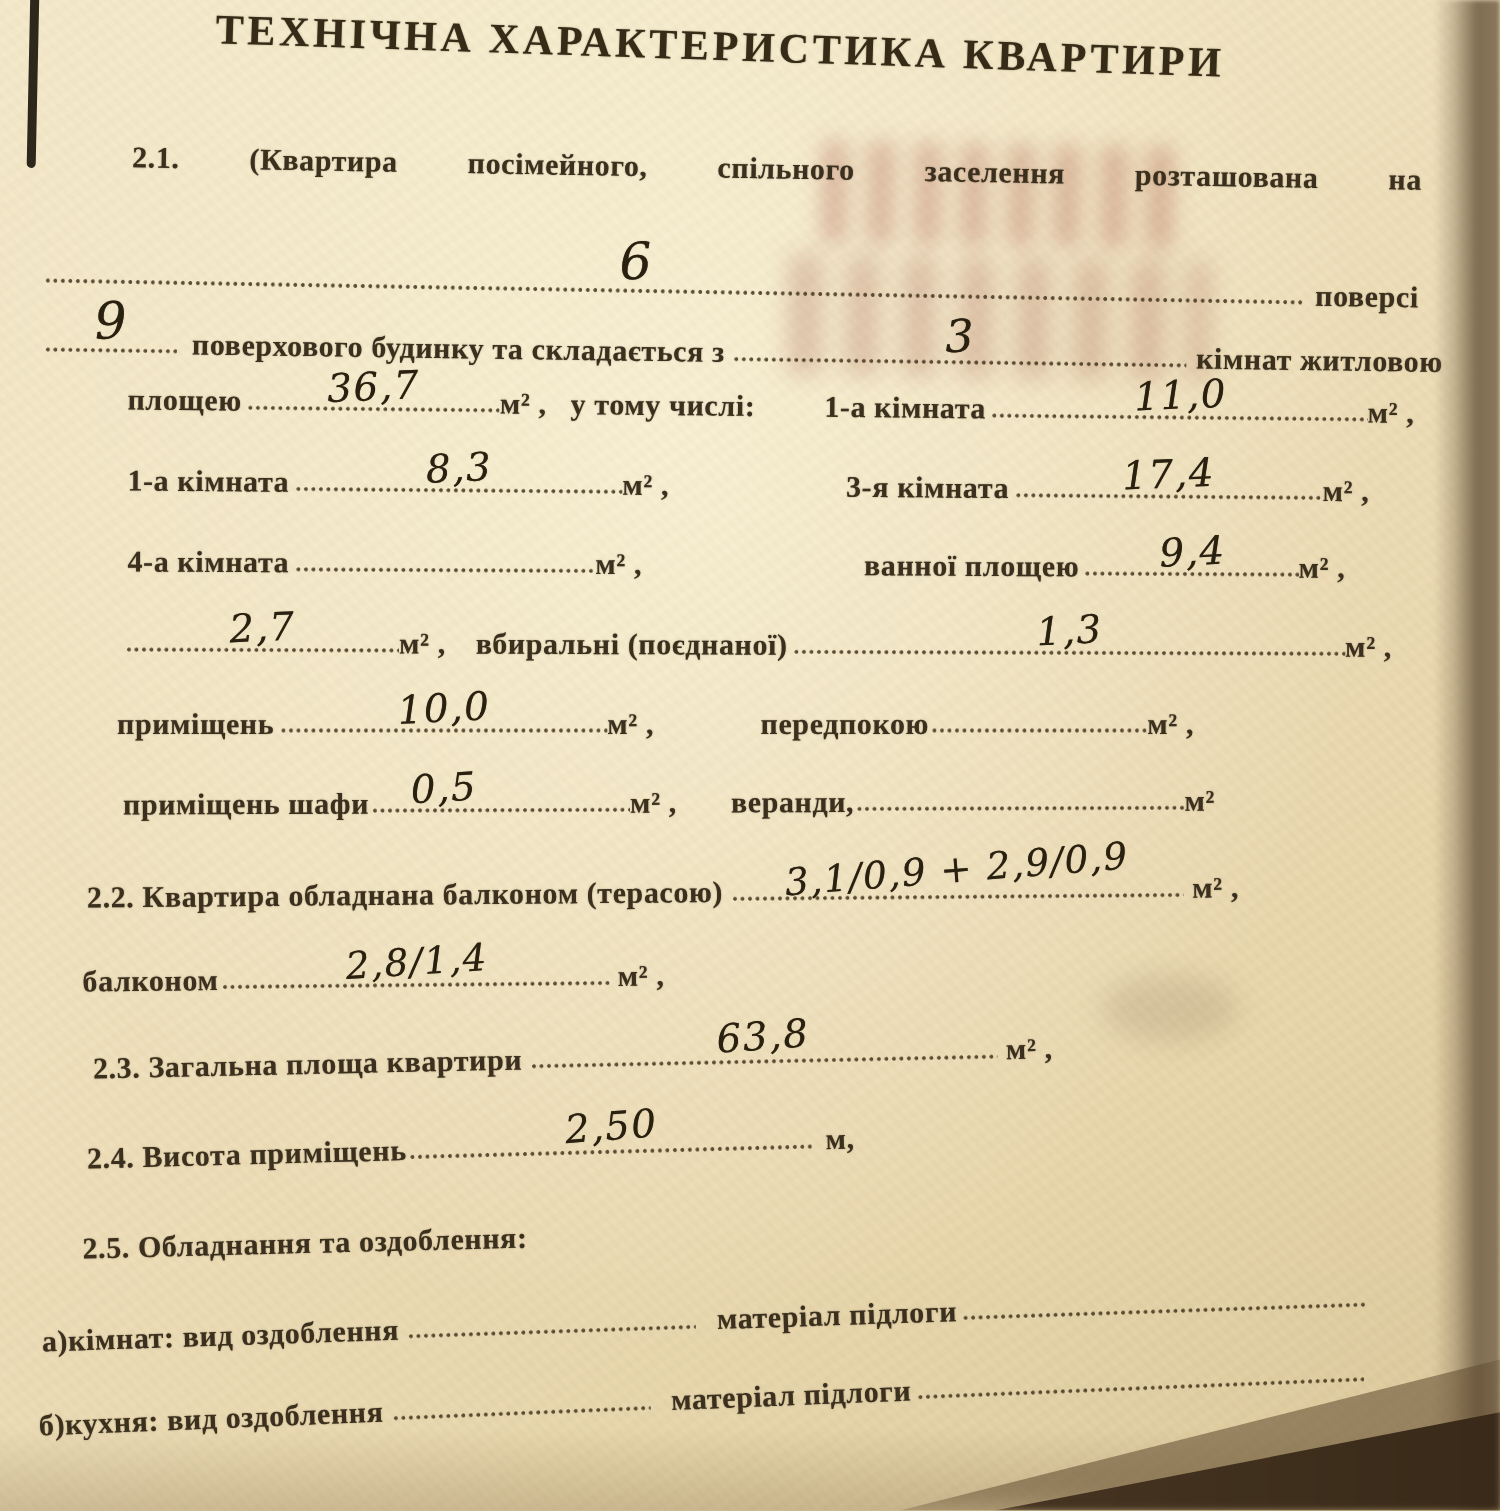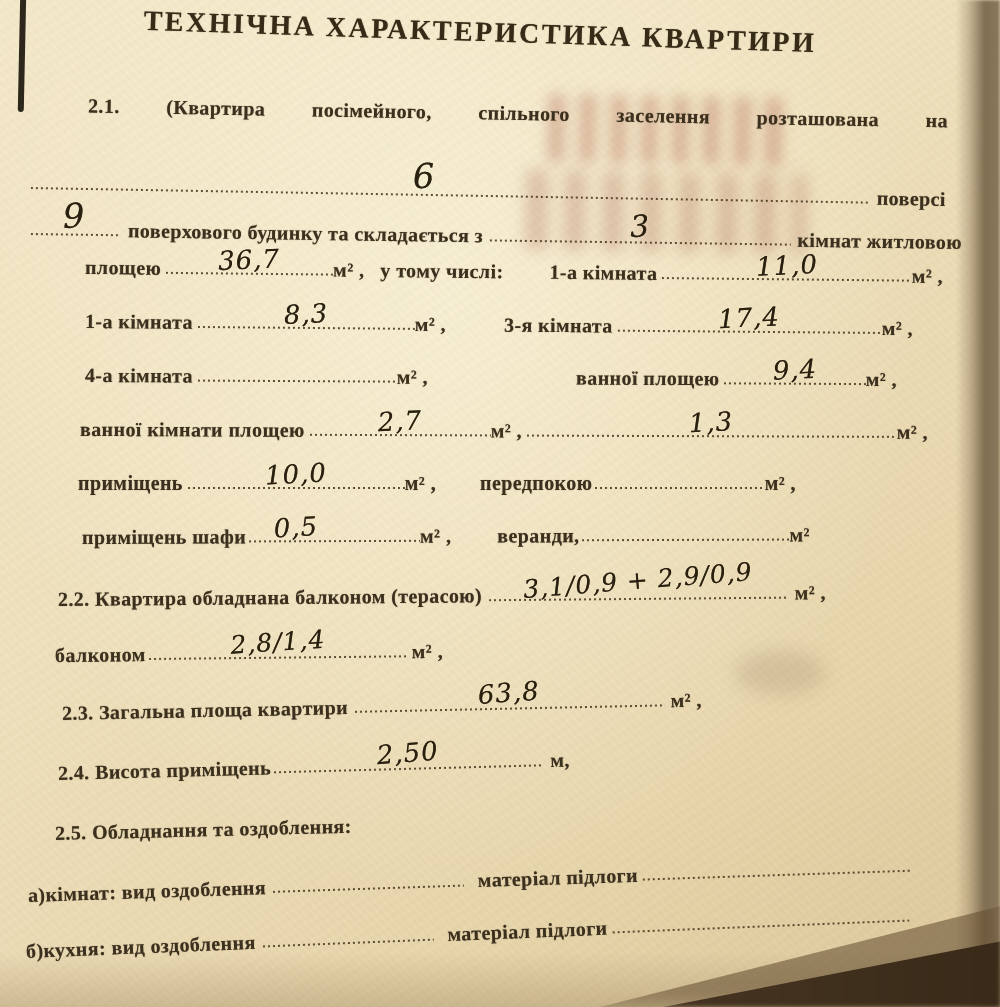--- a/index.html
+++ b/index.html
@@ -106,72 +106,72 @@
     </span>
     <span class="p">м² ,</span>
   </div>
 
   <div class="row" style="top:310px;left:85px;width:828px;transform:rotate(.5deg);">
     <span class="p">1-а кімната</span>
     <span class="fill" style="flex:0 0 218px;margin-left:4px;">
       <i class="hand">8,3</i>
     </span>
     <span class="p">м² ,</span>
-    <span class="p" style="margin-left:58px;">3-я кімната</span>
+    <span class="p" style="margin-left:118px;">3-я кімната</span>
     <span class="fill" style="flex:1;margin-left:4px;">
       <i class="hand">17,4</i>
     </span>
     <span class="p">м² ,</span>
   </div>
 
   <div class="row" style="top:364px;left:85px;width:812px;transform:rotate(.3deg);">
     <span class="p">4-а кімната</span>
     <span class="fill" style="flex:0 0 200px;margin-left:4px;">
       <i class="hand"></i>
     </span>
     <span class="p">м² ,</span>
     <span class="p" style="margin-left:148px;">ванної площею</span>
     <span class="fill" style="flex:1;margin-left:4px;">
       <i class="hand">9,4</i>
     </span>
     <span class="p">м² ,</span>
   </div>
 
   <div class="row" style="top:418px;left:80px;width:848px;transform:rotate(.2deg);">
-    <span class="p">ванної кімнати площею</span>
     <span class="fill" style="flex:0 0 182px;margin-left:4px;">
       <i class="hand">2,7</i>
     </span>
     <span class="p">м² ,</span>
+    <span class="p" style="margin-left:20px;">вбиральні (поєднаної)</span>
     <span class="fill" style="flex:1;margin-left:4px;">
       <i class="hand">1,3</i>
     </span>
     <span class="p">м² ,</span>
   </div>
 
   <div class="row" style="top:472px;left:78px;width:718px;">
     <span class="p">приміщень</span>
     <span class="fill" style="flex:0 0 218px;margin-left:4px;">
       <i class="hand">10,0</i>
     </span>
     <span class="p">м² ,</span>
-    <span class="p" style="margin-left:44px;">передпокою</span>
+    <span class="p" style="margin-left:71px;">передпокою</span>
     <span class="fill" style="flex:1;margin-left:2px;">
       <i class="hand"></i>
     </span>
     <span class="p">м² ,</span>
   </div>
 
   <div class="row" style="top:526px;left:82px;width:728px;transform:rotate(-.2deg);">
     <span class="p">приміщень шафи</span>
     <span class="fill" style="flex:0 0 172px;margin-left:2px;">
       <i class="hand" style="left:28%;">0,5</i>
     </span>
     <span class="p">м² ,</span>
-    <span class="p" style="margin-left:46px;">веранди,</span>
+    <span class="p" style="margin-left:36px;">веранди,</span>
     <span class="fill" style="flex:1;margin-left:2px;">
       <i class="hand"></i>
     </span>
     <span class="p">м²</span>
   </div>
 
   <div class="row" style="top:588px;left:58px;width:768px;transform:rotate(-.5deg);">
     <span class="p">2.2. Квартира обладнана балконом (терасою)</span>
     <span class="fill" style="flex:1;margin-left:6px;">
       <i class="hand" style="bottom:6px;font-size:25px;transform:translateX(-50%) rotate(-4deg);">3,1/0,9 + 2,9/0,9</i>

